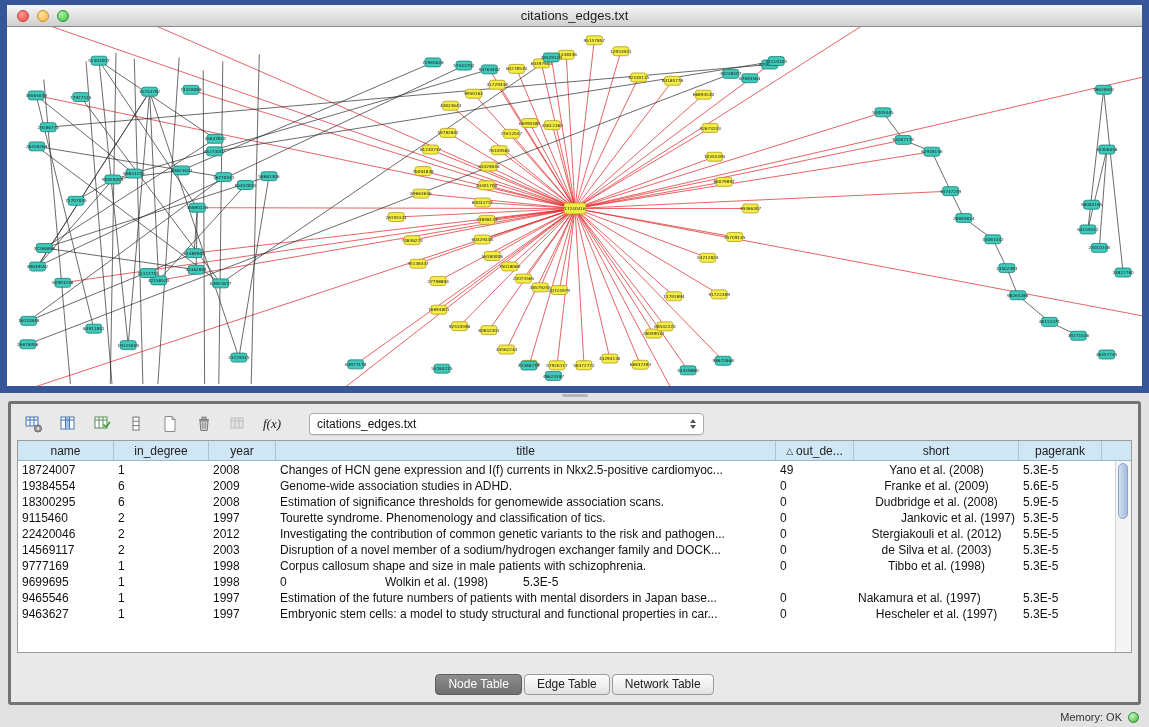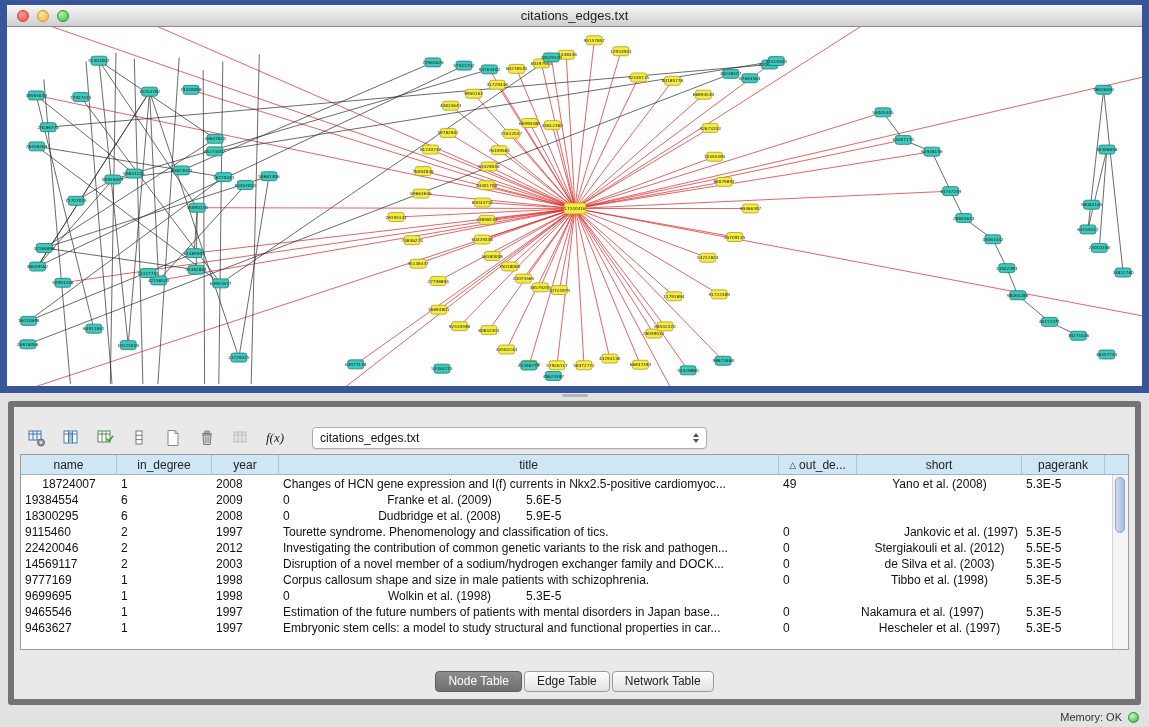--- a/index.html
+++ b/index.html
@@ -23,21 +23,21 @@
   .splitter{height:4px;flex:none;display:flex;justify-content:center;align-items:center;}
   .splitter .grip{width:26px;height:3px;border-radius:2px;background:#b5b5b5;}
 
   
   .panel-header{height:22px;flex:none;background:linear-gradient(#fcfcfc,#d6d6d6);border-top:1px solid #9e9e9e;border-bottom:1px solid #9e9e9e;display:flex;align-items:center;padding:0 10px;box-sizing:border-box;}
   .panel-title{font-size:12px;color:#222;}
   .panel-header .spacer{flex:1;}
   .ph-icon{width:16px;height:16px;display:flex;align-items:center;justify-content:center;margin-left:10px;}
 
   
-  .panel-content{flex:1;margin:4px 8px 2px;border:6px solid #737373;border-radius:3px;background:#e9e9e9;display:flex;flex-direction:column;padding:15px 6px 6px;box-sizing:border-box;min-height:0;}
+  .panel-content{flex:1;margin:4px 8px 2px;border:3px solid #737373;border-radius:3px;background:#e9e9e9;display:flex;flex-direction:column;padding:4px 6px 6px;box-sizing:border-box;min-height:0;}
   .toolbar{height:32px;flex:none;display:flex;align-items:center;gap:8px;padding:0 4px;}
   .tb-btn{width:26px;height:26px;display:flex;align-items:center;justify-content:center;border-radius:4px;}
   .fx-label{font-size:13px;color:#222;font-style:italic;font-family:"Liberation Serif",serif;}
   .combo{margin-left:16px;width:395px;height:22px;background:#fff;border:1px solid #ababab;border-radius:4px;display:flex;align-items:center;padding:0 7px;box-sizing:border-box;box-shadow:0 1px 1px rgba(0,0,0,.08);}
   .combo-text{flex:1;font-size:12px;color:#111;}
   .combo-arrows{display:flex;flex-direction:column;gap:2px;margin-left:6px;}
   .combo-arrows .up{width:0;height:0;border-left:3.5px solid transparent;border-right:3.5px solid transparent;border-bottom:4px solid #555;}
   .combo-arrows .down{width:0;height:0;border-left:3.5px solid transparent;border-right:3.5px solid transparent;border-top:4px solid #555;}
 
   
@@ -776,40 +776,42 @@
           </div>
           <div class="th" style="width: 165px;">
             <span>short</span>
           </div>
           <div class="th" style="width: 83px;">
             <span>pagerank</span>
           </div>
         </div>
       <div class="tbody">
           <div class="tr">
-            <div class="td" style="width: 96px; text-align: center;">18724007</div>
+            <div class="td" style="width: 96px;">18724007</div>
             <div class="td" style="width: 95px;">1</div>
             <div class="td" style="width: 67px;">2008</div>
             <div class="td" style="width: 500px;">Changes of HCN gene expression and I(f) currents in Nkx2.5-positive cardiomyoc...</div>
             <div class="td" style="width: 78px;">49</div>
             <div class="td" style="width: 165px; text-align: center;">Yano et al. (2008)</div>
             <div class="td" style="width: 83px;">5.3E-5</div>
           </div>
           <div class="tr">
             <div class="td" style="width: 96px;">19384554</div>
             <div class="td" style="width: 95px;">6</div>
             <div class="td" style="width: 67px;">2009</div>
+            <div class="td" style="width: 500px;">Genome-wide association studies in ADHD.</div>
             <div class="td" style="width: 78px;">0</div>
             <div class="td" style="width: 165px; text-align: center;">Franke et al. (2009)</div>
             <div class="td" style="width: 83px;">5.6E-5</div>
           </div>
           <div class="tr">
             <div class="td" style="width: 96px;">18300295</div>
             <div class="td" style="width: 95px;">6</div>
             <div class="td" style="width: 67px;">2008</div>
+            <div class="td" style="width: 500px;">Estimation of significance thresholds for genomewide association scans.</div>
             <div class="td" style="width: 78px;">0</div>
             <div class="td" style="width: 165px; text-align: center;">Dudbridge et al. (2008)</div>
             <div class="td" style="width: 83px;">5.9E-5</div>
           </div>
           <div class="tr">
             <div class="td" style="width: 96px;">9115460</div>
             <div class="td" style="width: 95px;">2</div>
             <div class="td" style="width: 67px;">1997</div>
             <div class="td" style="width: 500px;">Tourette syndrome. Phenomenology and classification of tics.</div>
             <div class="td" style="width: 78px;">0</div>

